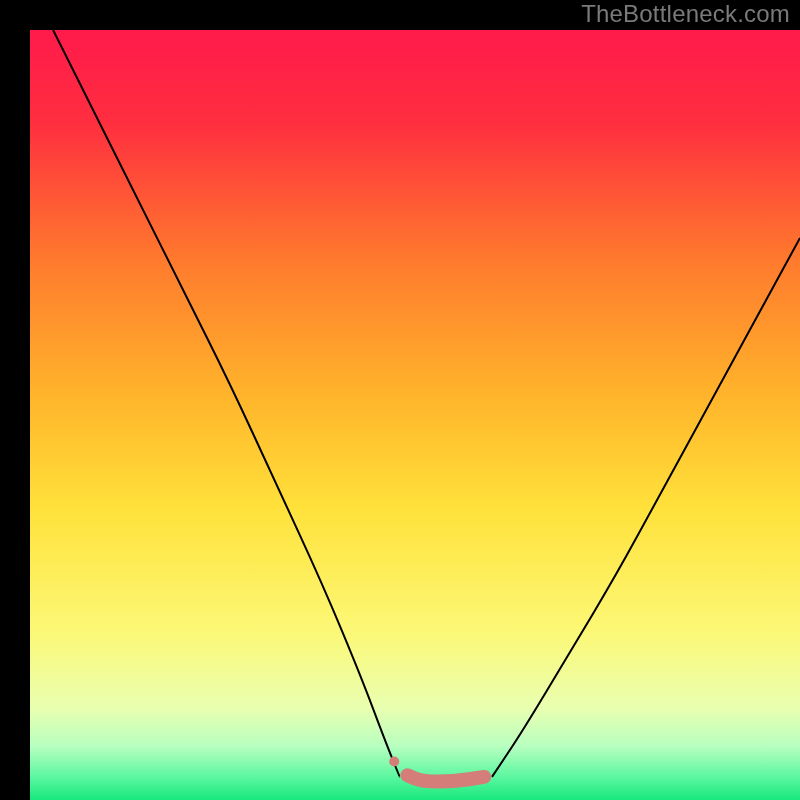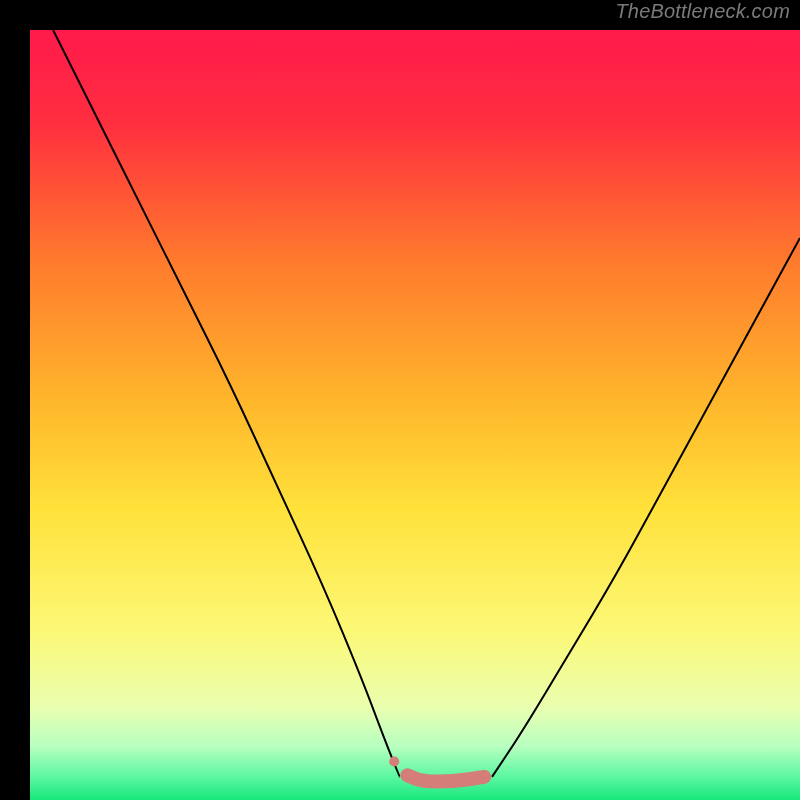--- a/index.html
+++ b/index.html
@@ -24,24 +24,23 @@
     left: 15px;
     top: 15px;
     width: 770px;
     height: 770px;
   }
   .watermark {
     position: absolute;
     top: 0;
     right: 10px;
     color: #7a7a7a;
-    font-size: 20px;
+    font-size: 24px;
     font-weight: 500;
     letter-spacing: 0.2px;
-    font-style: italic;
   }
 </style>
 </head>
 <body>
 
 <div class="frame">
   <svg class="plot" viewBox="0 0 770 770" preserveAspectRatio="none">
     <defs>
       <linearGradient id="bg" x1="0" y1="0" x2="0" y2="1">
           <stop offset="0%" stop-color="#ff1a4b"></stop>

